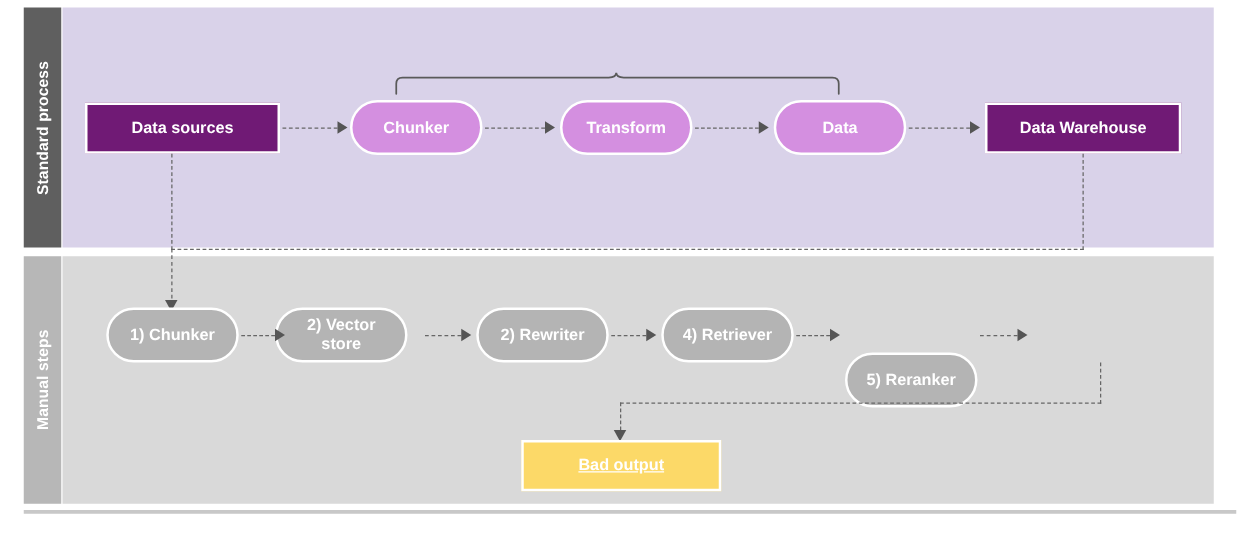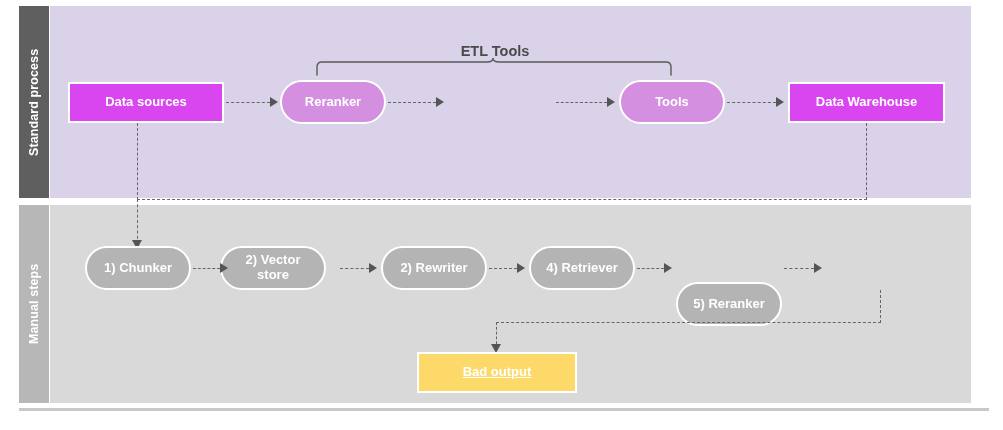--- a/index.html
+++ b/index.html
@@ -75,21 +75,21 @@
     color: #ffffff;
     font-weight: bold;
     font-size: 13px;
     line-height: 1.15;
     border: 2px solid #ffffff;
     padding: 2px 6px;
   }
   .node.rect { border-radius: 0; }
   .node.pill { border-radius: 999px; }
 
-  .fill-gray   { background: #d946ef; }
+  .fill-gray   { background: #701a75; }
   .fill-purple { background: #D48FE0; }
   .fill-pill-gray { background: #B4B4B4; }
   .fill-yellow { background: #FCD968; text-decoration: underline; }
 
   
   .dash-h, .dash-v {
     position: absolute;
   }
   .dash-h {
     height: 0;
@@ -138,33 +138,33 @@
 <body>
 
 <div id="canvas">
 
   <div class="lane-label" id="lane-label-standard">Standard process</div>
   <div class="lane-body" id="lane-body-standard"></div>
 
   <div class="lane-label" id="lane-label-manual">Manual steps</div>
   <div class="lane-body" id="lane-body-manual"></div>
 
-  <div id="etl-tools-label">ETL Tools</div>
   <div id="etl-bracket">
     <svg width="356" height="18" viewBox="0 0 356 18">
       <path d="M1,17 L1,9 Q1,4 6,4 L171,4 Q177,4 177,0 Q177,4 183,4 L350,4 Q355,4 355,9 L355,17" fill="none" stroke="#5A5A5A" stroke-width="1.4" stroke-linecap="round"></path>
     </svg>
   </div>
 
   <div class="node rect fill-gray" style="left:68px; top:82px; width:156px; height:41px;">Data sources</div>
 
-  <div class="node pill fill-purple" style="left:280px; top:80px; width:106px; height:44px;">Reranker</div>
-
-
-  <div class="node pill fill-purple" style="left:619px; top:80px; width:106px; height:44px;">Tools</div>
+  <div class="node pill fill-purple" style="left:280px; top:80px; width:106px; height:44px;">Chunker</div>
+
+  <div class="node pill fill-purple" style="left:448px; top:80px; width:106px; height:44px;">Transform</div>
+
+  <div class="node pill fill-purple" style="left:619px; top:80px; width:106px; height:44px;">Data</div>
 
   <div class="node rect fill-gray" style="left:788px; top:82px; width:157px; height:41px;">Data Warehouse</div>
 
   <div class="dash-h" style="left:226px; top:102px; width:44px;"></div>
   <div class="arrow-right" style="left:270px; top:97px;"></div>
 
   <div class="dash-h" style="left:388px; top:102px; width:48px;"></div>
   <div class="arrow-right" style="left:436px; top:97px;"></div>
 
   <div class="dash-h" style="left:556px; top:102px; width:51px;"></div>

